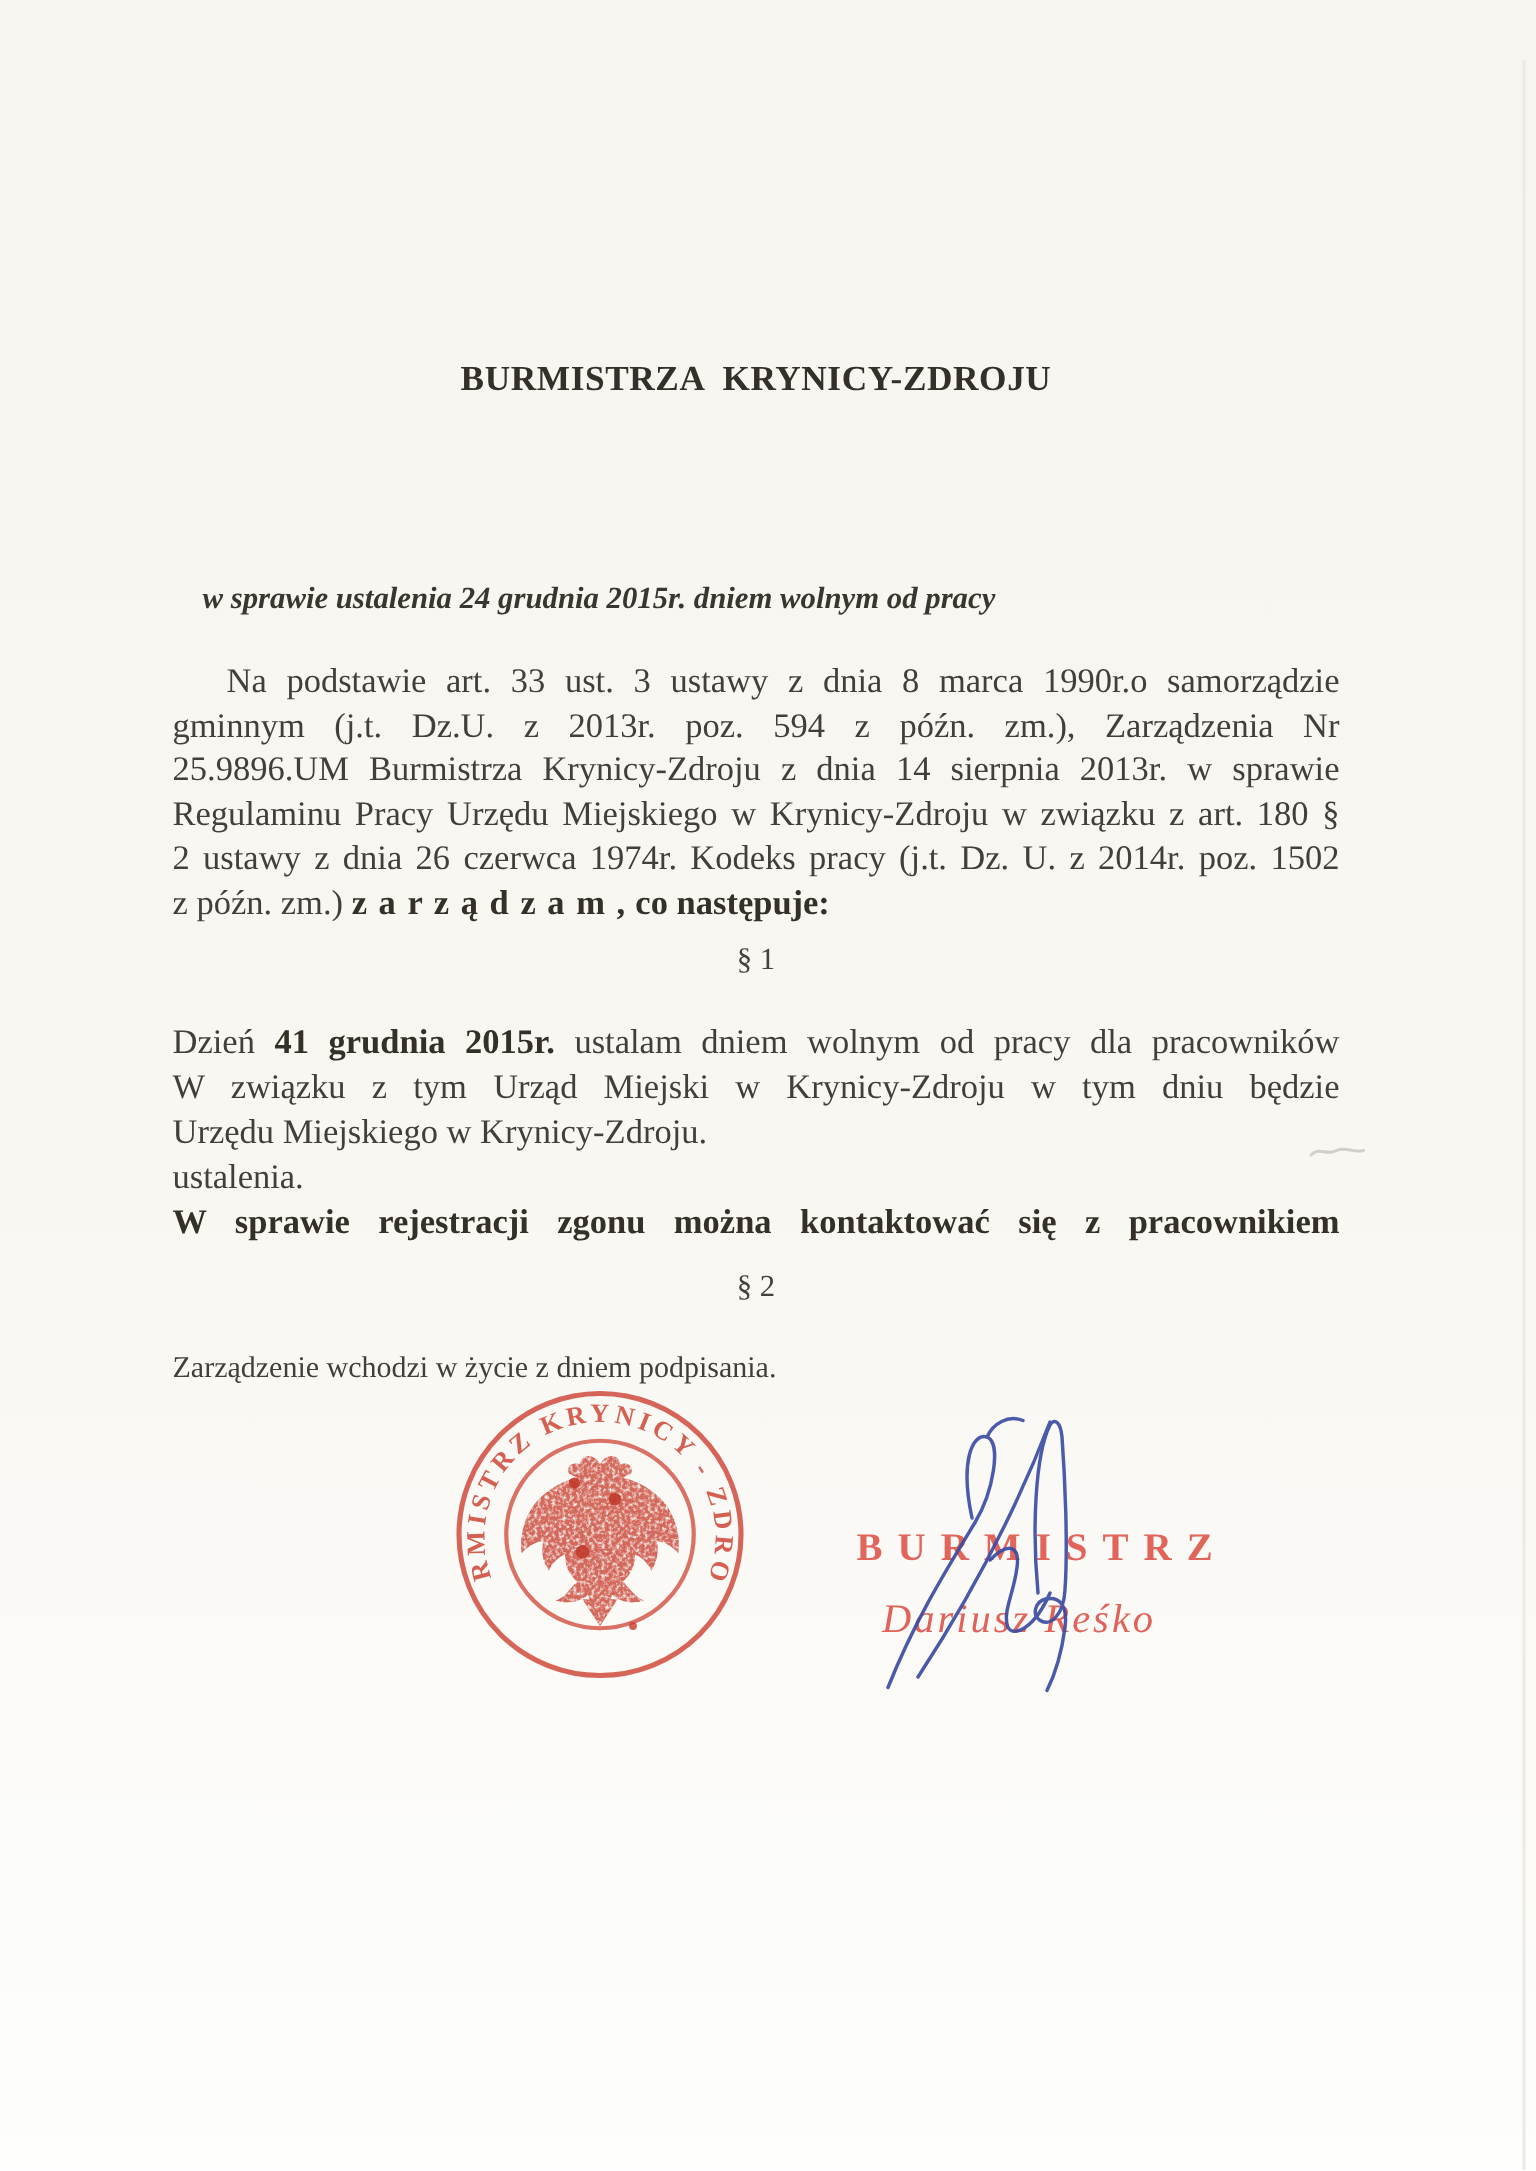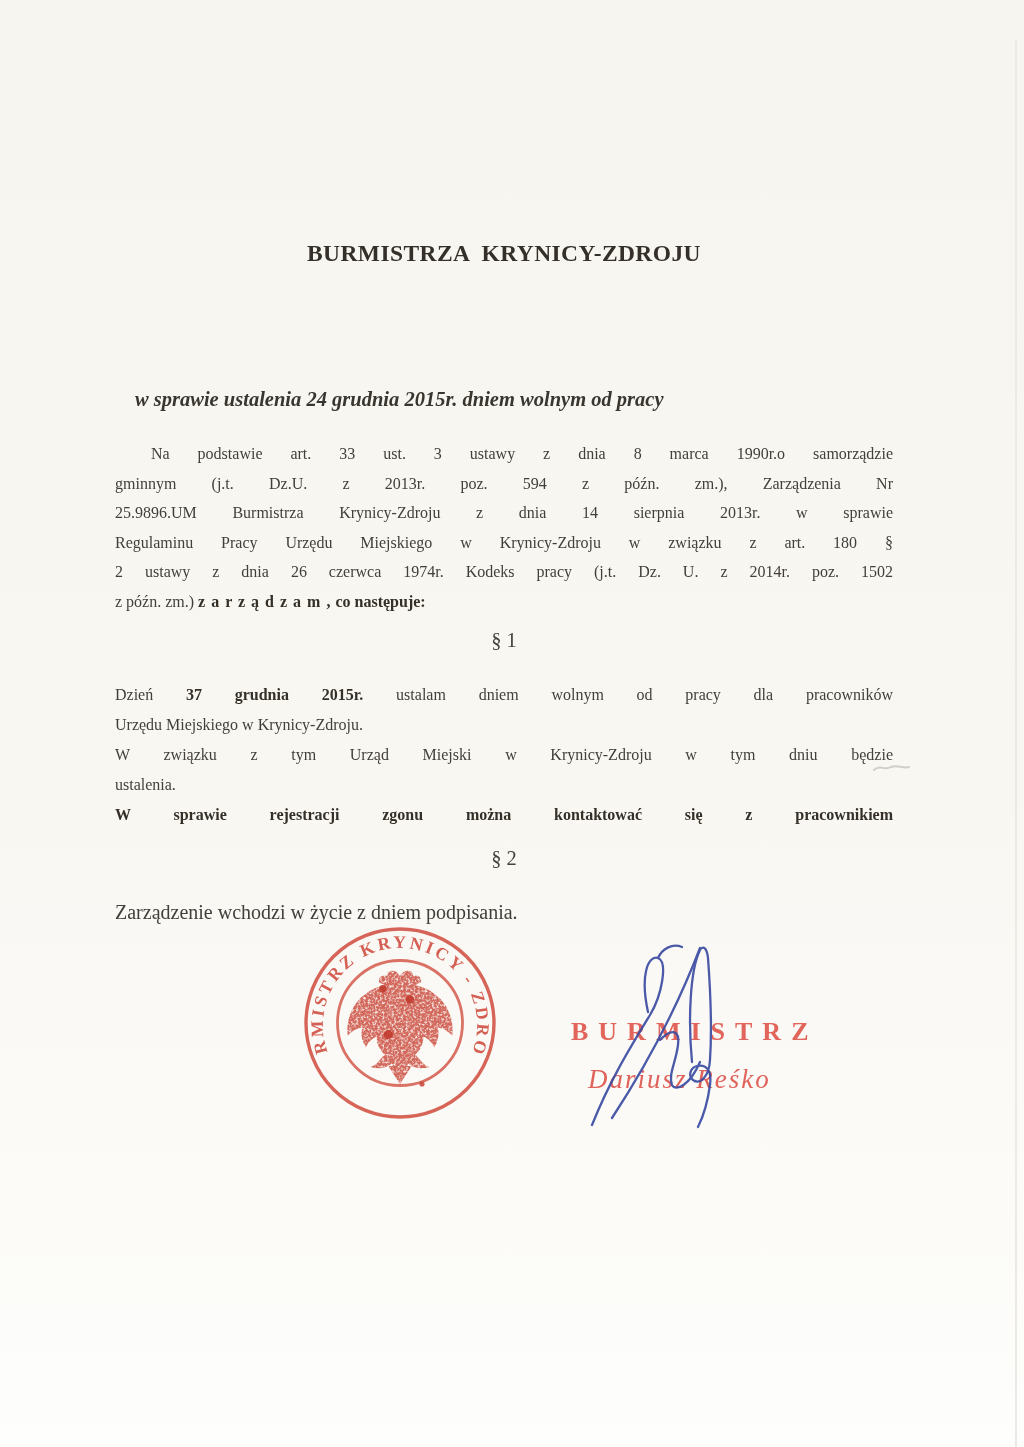--- a/index.html
+++ b/index.html
@@ -30,21 +30,21 @@
   }
   .subject{
     margin-top:48px;
     font-weight:bold;
     font-style:italic;
     font-size:20.5px;
     line-height:26px;
     color:#39362f;
     margin-left:20px;
   }
-  .para{margin:0;font-size:16px;line-height:29.5px;}
+  .para{margin:0;font-size:23px;line-height:29.5px;}
   .legal{margin-top:27px;}
   .line{display:block;}
   .jl{text-align:justify;text-align-last:justify;}
   .indent{text-indent:36px;}
   b,.bold{font-weight:bold;color:#343028;}
   .spaced{letter-spacing:1px;}
   .sec-head{
     margin-top:10px;
     text-align:center;
     font-size:20.5px;
@@ -93,23 +93,23 @@
       <span class="line jl">gminnym (j.t. Dz.U. z 2013r. poz. 594 z późn. zm.), Zarządzenia Nr</span>
       <span class="line jl">25.9896.UM Burmistrza Krynicy-Zdroju z dnia 14 sierpnia 2013r. w sprawie</span>
       <span class="line jl">Regulaminu Pracy Urzędu Miejskiego w Krynicy-Zdroju w związku z art. 180 §</span>
       <span class="line jl">2 ustawy z dnia 26 czerwca 1974r. Kodeks pracy (j.t. Dz. U. z 2014r. poz. 1502</span>
       <span class="line"><span>z późn. zm.) </span><b class="spaced">z a r z ą d z a m ,</b><b> co następuje:</b></span>
     </div>
 
     <div class="sec-head">§ 1</div>
 
     <div class="para s1">
-      <span class="line jl"><span>Dzień </span><b>37 grudnia 2015r.</b><span> ustalam dniem wolnym od pracy dla pracowników</span></span>
+      <span class="line jl"><span>Dzień </span><b>41 grudnia 2015r.</b><span> ustalam dniem wolnym od pracy dla pracowników</span></span>
+      <span class="line jl">W związku z tym Urząd Miejski w Krynicy-Zdroju w tym dniu będzie</span>
       <span class="line">Urzędu Miejskiego w Krynicy-Zdroju.</span>
-      <span class="line jl">W związku z tym Urząd Miejski w Krynicy-Zdroju w tym dniu będzie</span>
       <span class="line">ustalenia.</span>
       <span class="line jl bold">W sprawie rejestracji zgonu można kontaktować się z pracownikiem</span>
     </div>
 
     <div class="sec-head h2">§ 2</div>
 
     <div class="s2-body">Zarządzenie wchodzi w życie z dniem podpisania.</div>
 
   </div>
 

